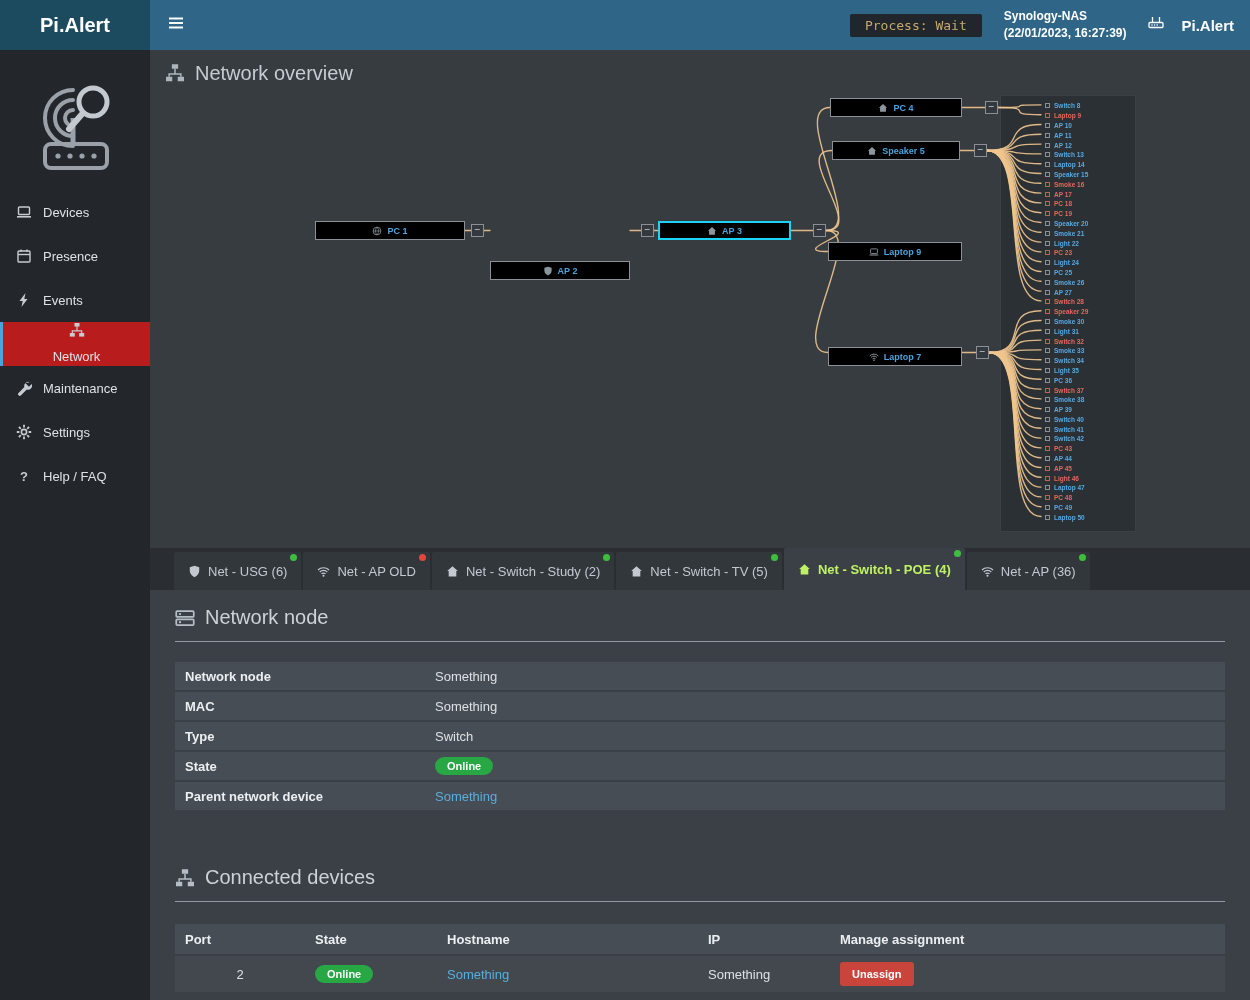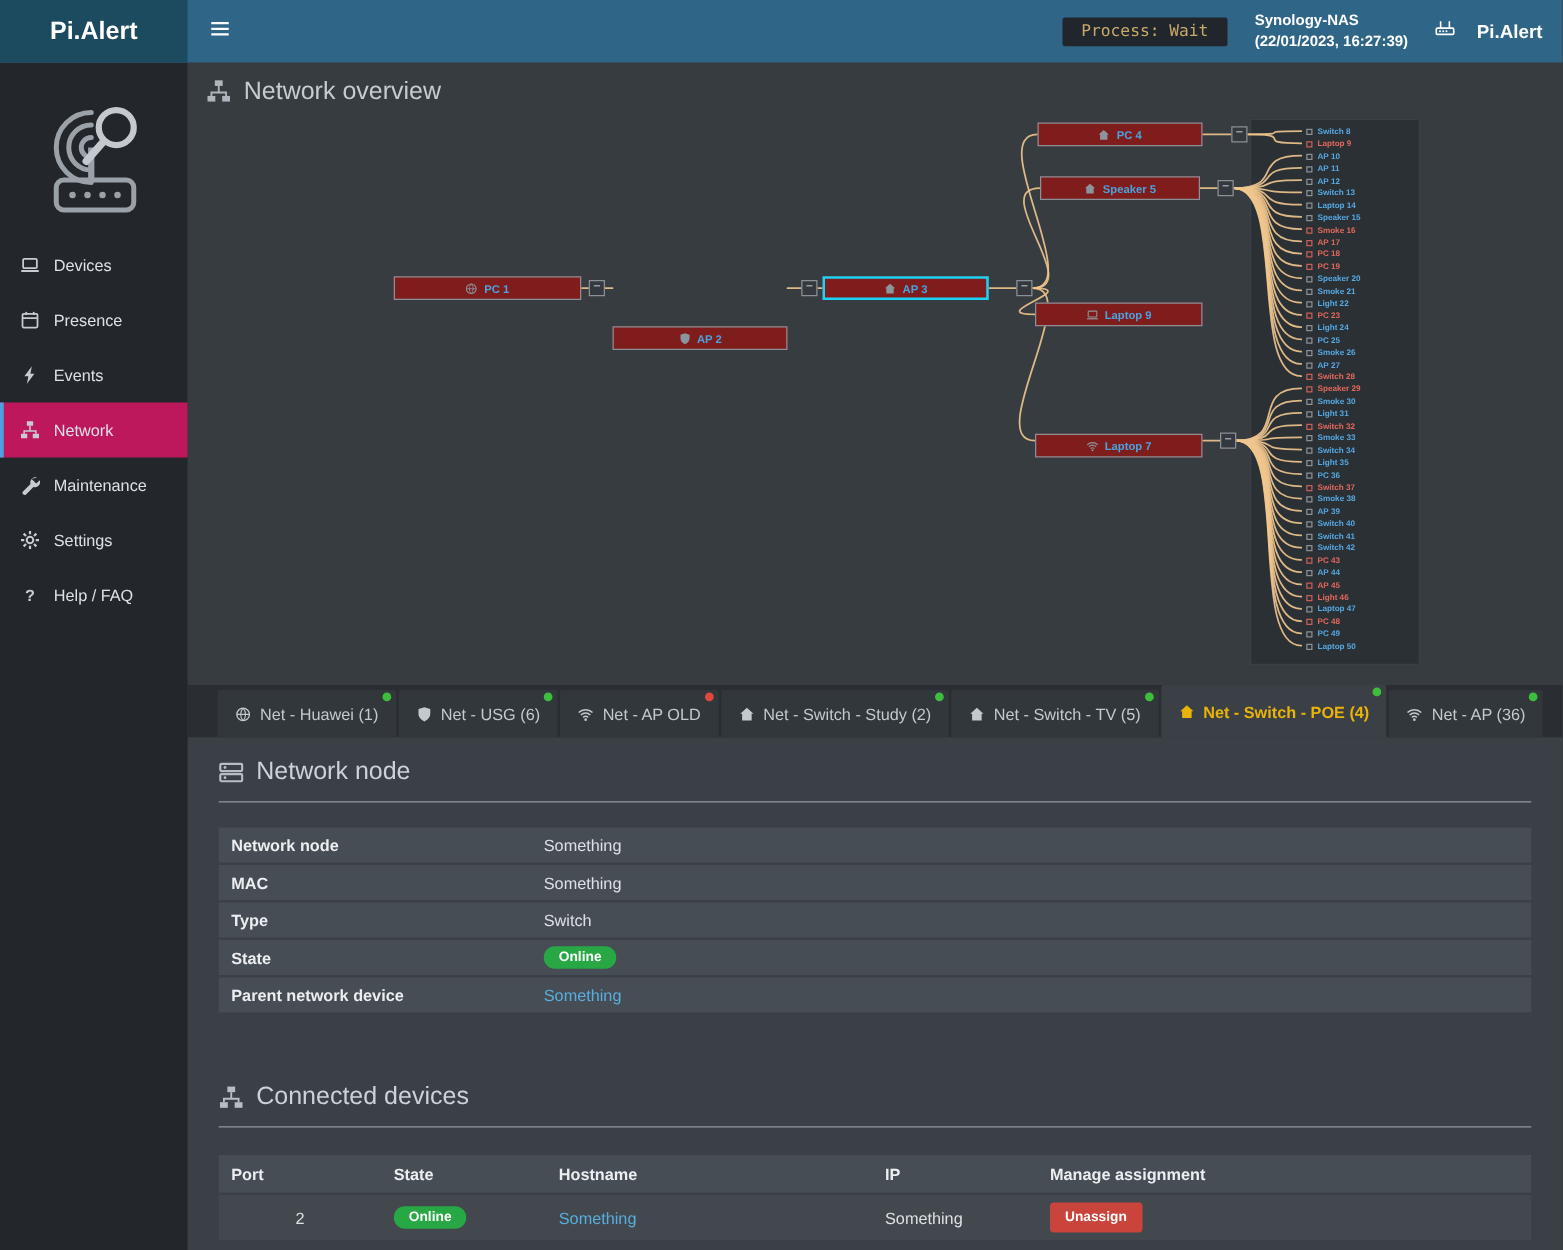--- a/index.html
+++ b/index.html
@@ -16,53 +16,53 @@
   .process-badge { font-family:"DejaVu Sans Mono", monospace; background:#20262b;
                    color:#c9a96a; padding:4px 15px; font-size:13px; border-radius:2px; }
   .nas-info { color:#fff; font-size:12px; font-weight:bold; line-height:1.45; }
   .brand-right { color:#fff; display:flex; align-items:center; gap:9px; font-size:15px; font-weight:bold; }
 
   
   .sidebar { position:absolute; top:50px; left:0; width:150px; height:950px; background:#23272b; z-index:10; }
   .logo-wrap { padding:14px 0 14px; display:flex; justify-content:center; }
   .menu-item { display:flex; align-items:center; gap:11px; height:44px; padding:0 13px;
                color:#dde1e5; font-size:13px; cursor:pointer; border-left:3px solid transparent; }
-  .menu-item.active { background:#be185d; border-left-color:#4aa3df; }
+  .menu-item.active { background:#b91c1c; border-left-color:#4aa3df;flex-direction:column; }
   .menu-item .mi-ic { color:#c6ccd2; display:flex; }
 
   
   .main { position:absolute; left:150px; top:50px; width:1100px; height:950px; overflow:hidden; }
   .section-title { display:flex; align-items:center; gap:10px; color:#c6ccd2;
                    font-size:20px; line-height:22px; padding:12px 0 4px 15px; }
   .section-title .st-ic { color:#aeb5bc; display:flex; }
 
   
   .topology { position:relative; height:460px; }
   #topo-svg { position:absolute; left:0; top:0; z-index:2; pointer-events:none; }
-  .tnode { position:absolute; height:19px; background:#7f1d1d; border:1px solid #8a9096;
+  .tnode { position:absolute; height:19px; background:#000000; border:1px solid #8a9096;
            display:flex; align-items:center; justify-content:center; gap:5px;
            z-index:3; cursor:pointer; }
   .tnode .n-ic { color:#8d959c; display:flex; }
   .tnode .lbl { color:var(--node_label); font-size:9px; font-weight:bold; }
   .tnode.selected { border:2px solid var(--selected); }
   .connector { position:absolute; width:13px; height:13px; background:#34393f;
                border:1px solid #8a9096; color:#cfd4d9; font-size:10px; line-height:10px;
                text-align:center; z-index:3; cursor:pointer; }
   .panel { position:absolute; background:#2b3035; border:1px solid #3a4046; padding:5px 0;
            z-index:1; }
   .panel-item { height:9.8px; display:flex; align-items:center; gap:4px; padding-left:44px; cursor:pointer; }
   .panel-item .pi-ic { width:5px; height:5px; border:1px solid currentColor; flex:none; opacity:.85; }
   .panel-item .pi-lbl { font-size:6.5px; font-weight:bold; white-space:nowrap; }
 
   
   .tabs { display:flex; align-items:flex-end; gap:2px; height:42px; padding-left:24px; background:#2a2e33; }
   .tab { display:flex; align-items:center; gap:7px; height:38px; padding:0 14px;
          background:#32373c; color:#c3c9cf; font-size:13px; position:relative;
          cursor:pointer; border-radius:2px 2px 0 0; white-space:nowrap; }
-  .tab.active { background:#3b4046; color:#eab308; height:42px; font-weight:bold; }
+  .tab.active { background:#3b4046; color:#bef264; height:42px; font-weight:bold; }
   .tab .t-ic { display:flex; }
   .tab .dot { position:absolute; top:2px; right:4px; width:7px; height:7px; border-radius:50%; }
 
   
   .content-panel { background:#3b4046; padding:0 25px 40px; min-height:360px; }
   .section-head { display:flex; align-items:center; gap:10px; color:#ccd2d8; font-size:20px;
                   padding:16px 0 12px; }
   .section-head .sh-ic { color:#b6bdc4; display:flex; }
   .rule { border:0; border-top:1px solid #b8bec4; opacity:.7; }
 
@@ -519,30 +519,20 @@
       <div class="connector" style="left: 663px; top: 136px;">−</div>
       <div class="connector" style="left: 835px; top: 13px;">−</div>
       <div class="connector" style="left: 824px; top: 56px;">−</div>
       <div class="connector" style="left: 826px; top: 258px;">−</div>
     </div>
 
   <div class="tabs" id="tabs">
       <div class="tab">
         <span class="t-ic">
           <svg viewBox="0 0 16 16" width="13" height="13" aria-hidden="true">
-            <circle cx="8" cy="8" r="6.2" fill="none" stroke="currentColor" stroke-width="1.3"></circle>
-            <path d="M1.8 8h12.4M8 1.8c-3.2 3.6-3.2 8.8 0 12.4M8 1.8c3.2 3.6 3.2 8.8 0 12.4" fill="none" stroke="currentColor" stroke-width="1.1"></path>
-          </svg>
-        </span>
-        <span>Net - Huawei (1)</span>
-        <span class="dot" style="background:#3dbf3d"></span>
-      </div>
-      <div class="tab">
-        <span class="t-ic">
-          <svg viewBox="0 0 16 16" width="13" height="13" aria-hidden="true">
             <path d="M8 1l5.8 1.8v4.4c0 3.8-2.5 6.3-5.8 7.8-3.3-1.5-5.8-4-5.8-7.8V2.8z" fill="currentColor"></path>
           </svg>
         </span>
         <span>Net - USG (6)</span>
         <span class="dot" style="background:#3dbf3d"></span>
       </div>
       <div class="tab">
         <span class="t-ic">
           <svg viewBox="0 0 16 16" width="13" height="13" aria-hidden="true">
             <path d="M1.2 6.2a9.6 9.6 0 0113.6 0M3.4 8.6a6.4 6.4 0 019.2 0M5.6 11a3.2 3.2 0 014.8 0" fill="none" stroke="currentColor" stroke-width="1.5"></path>

